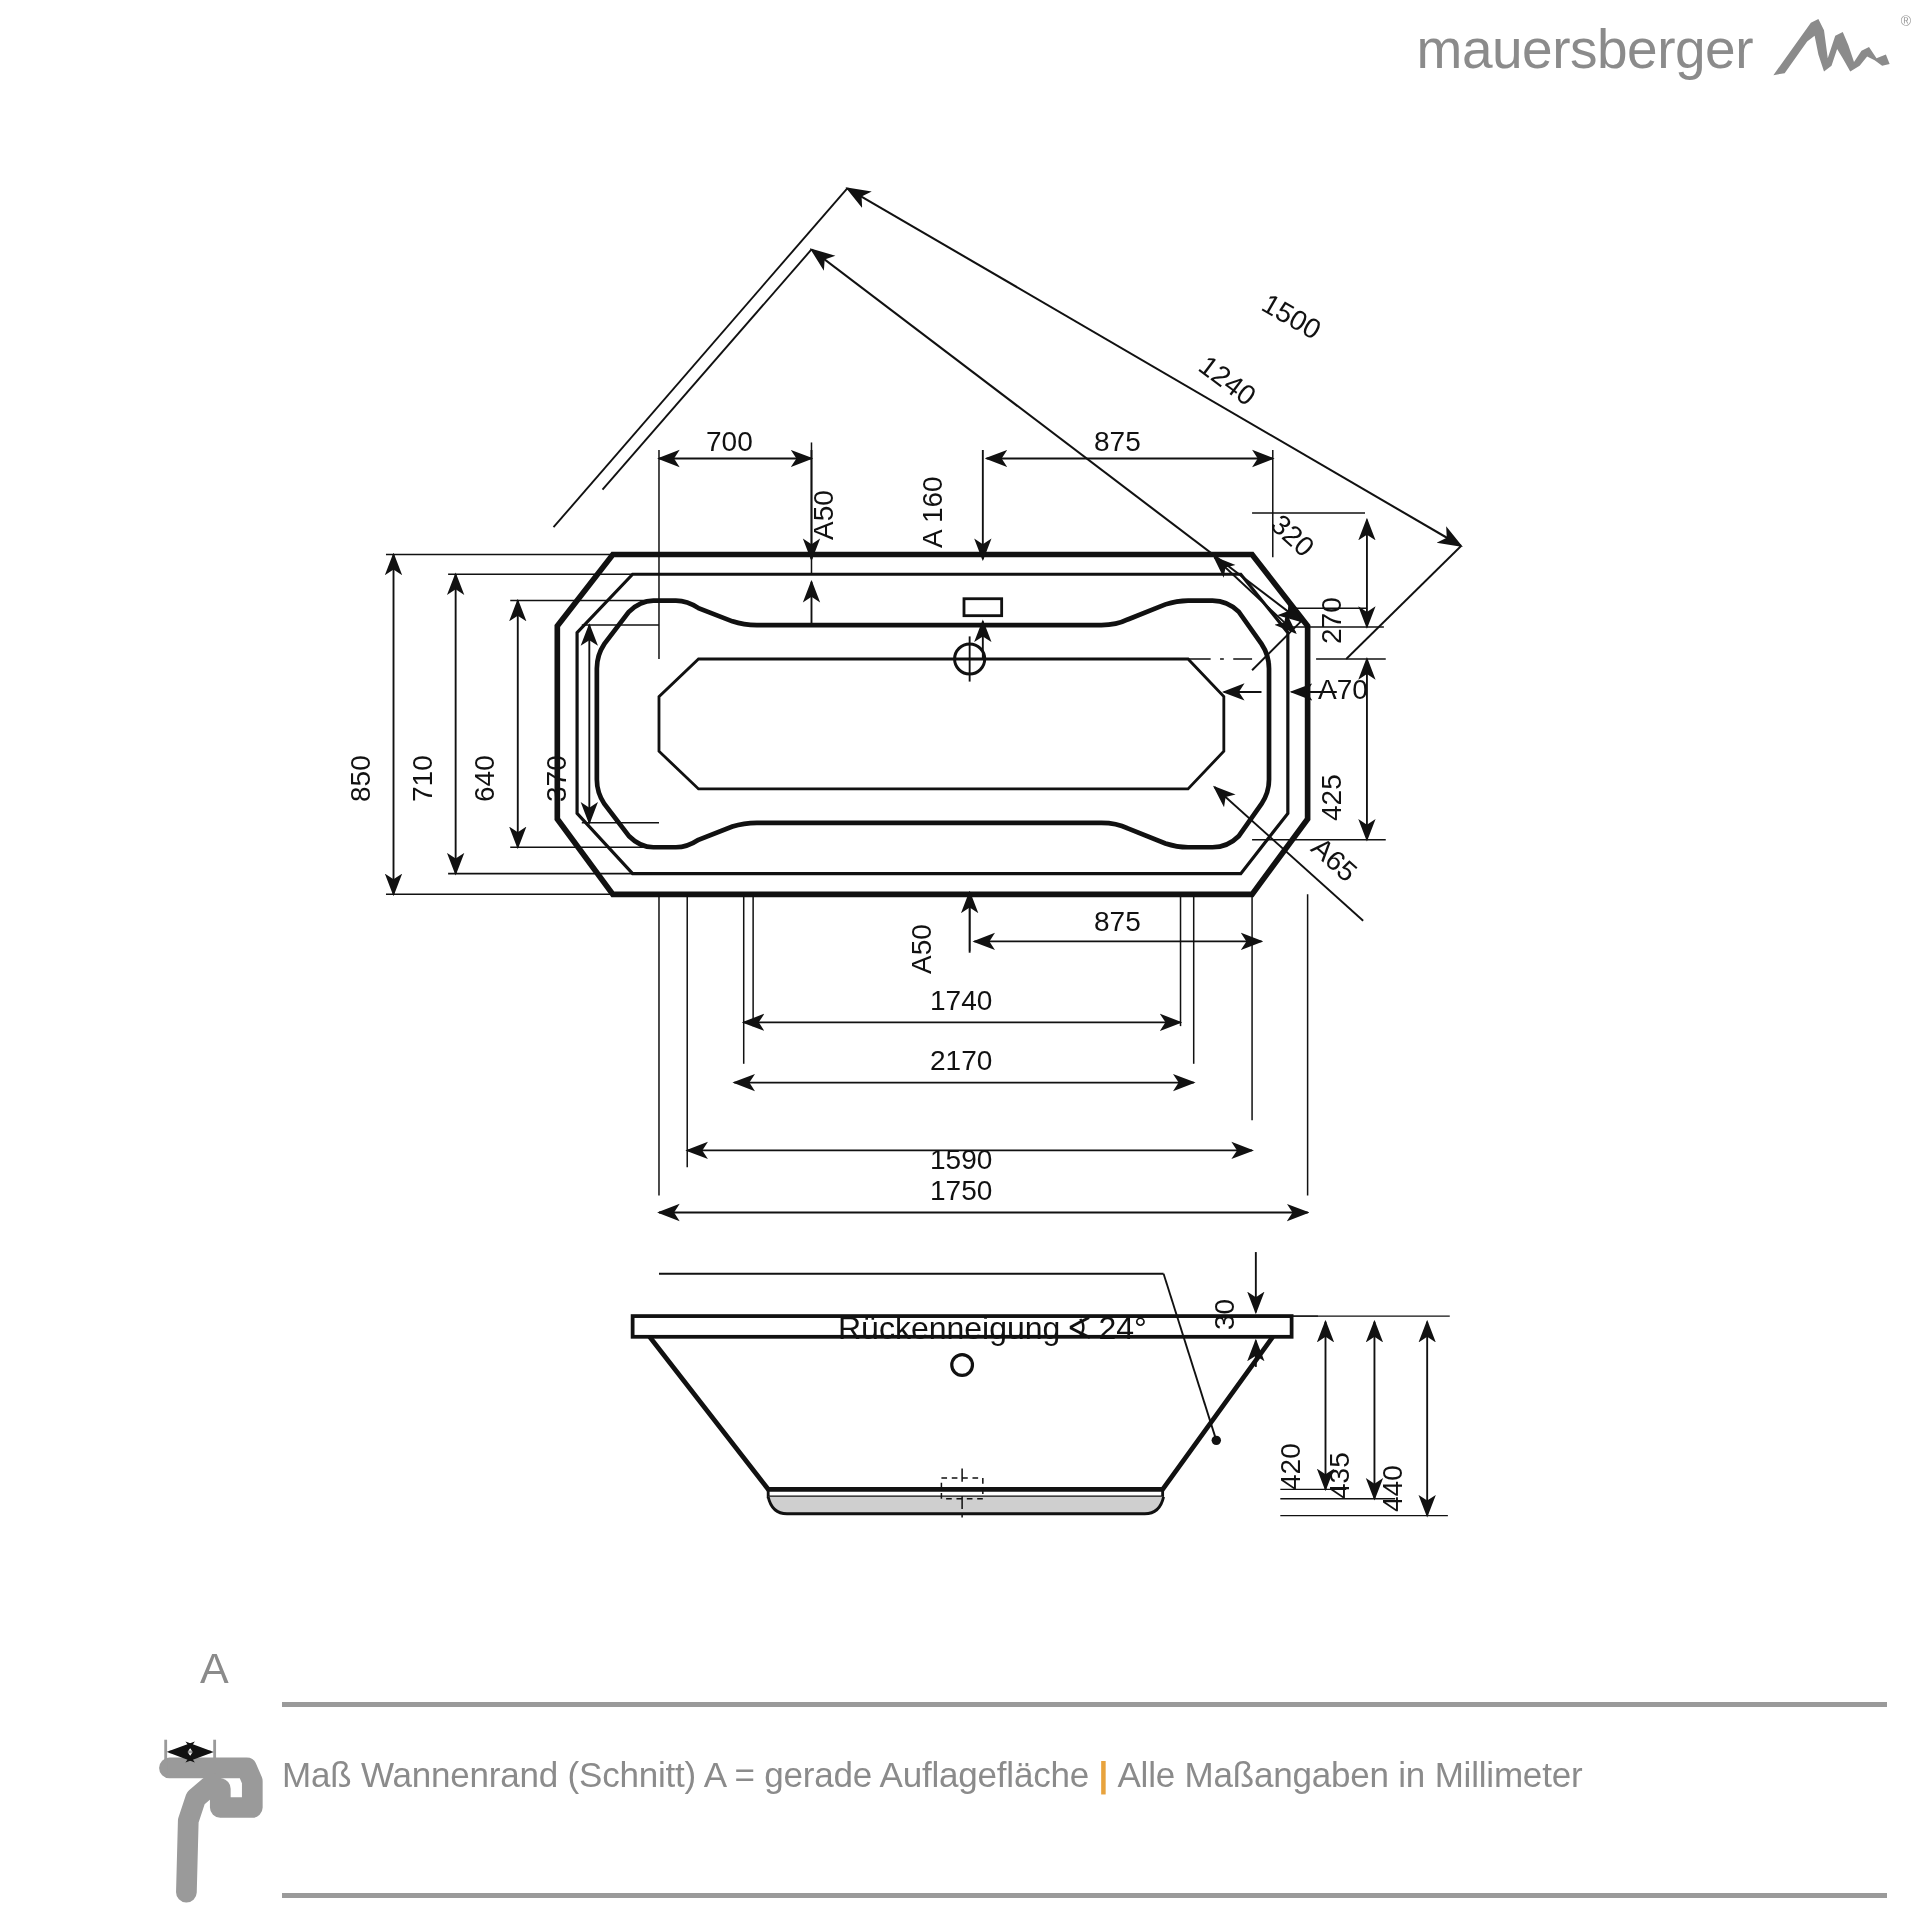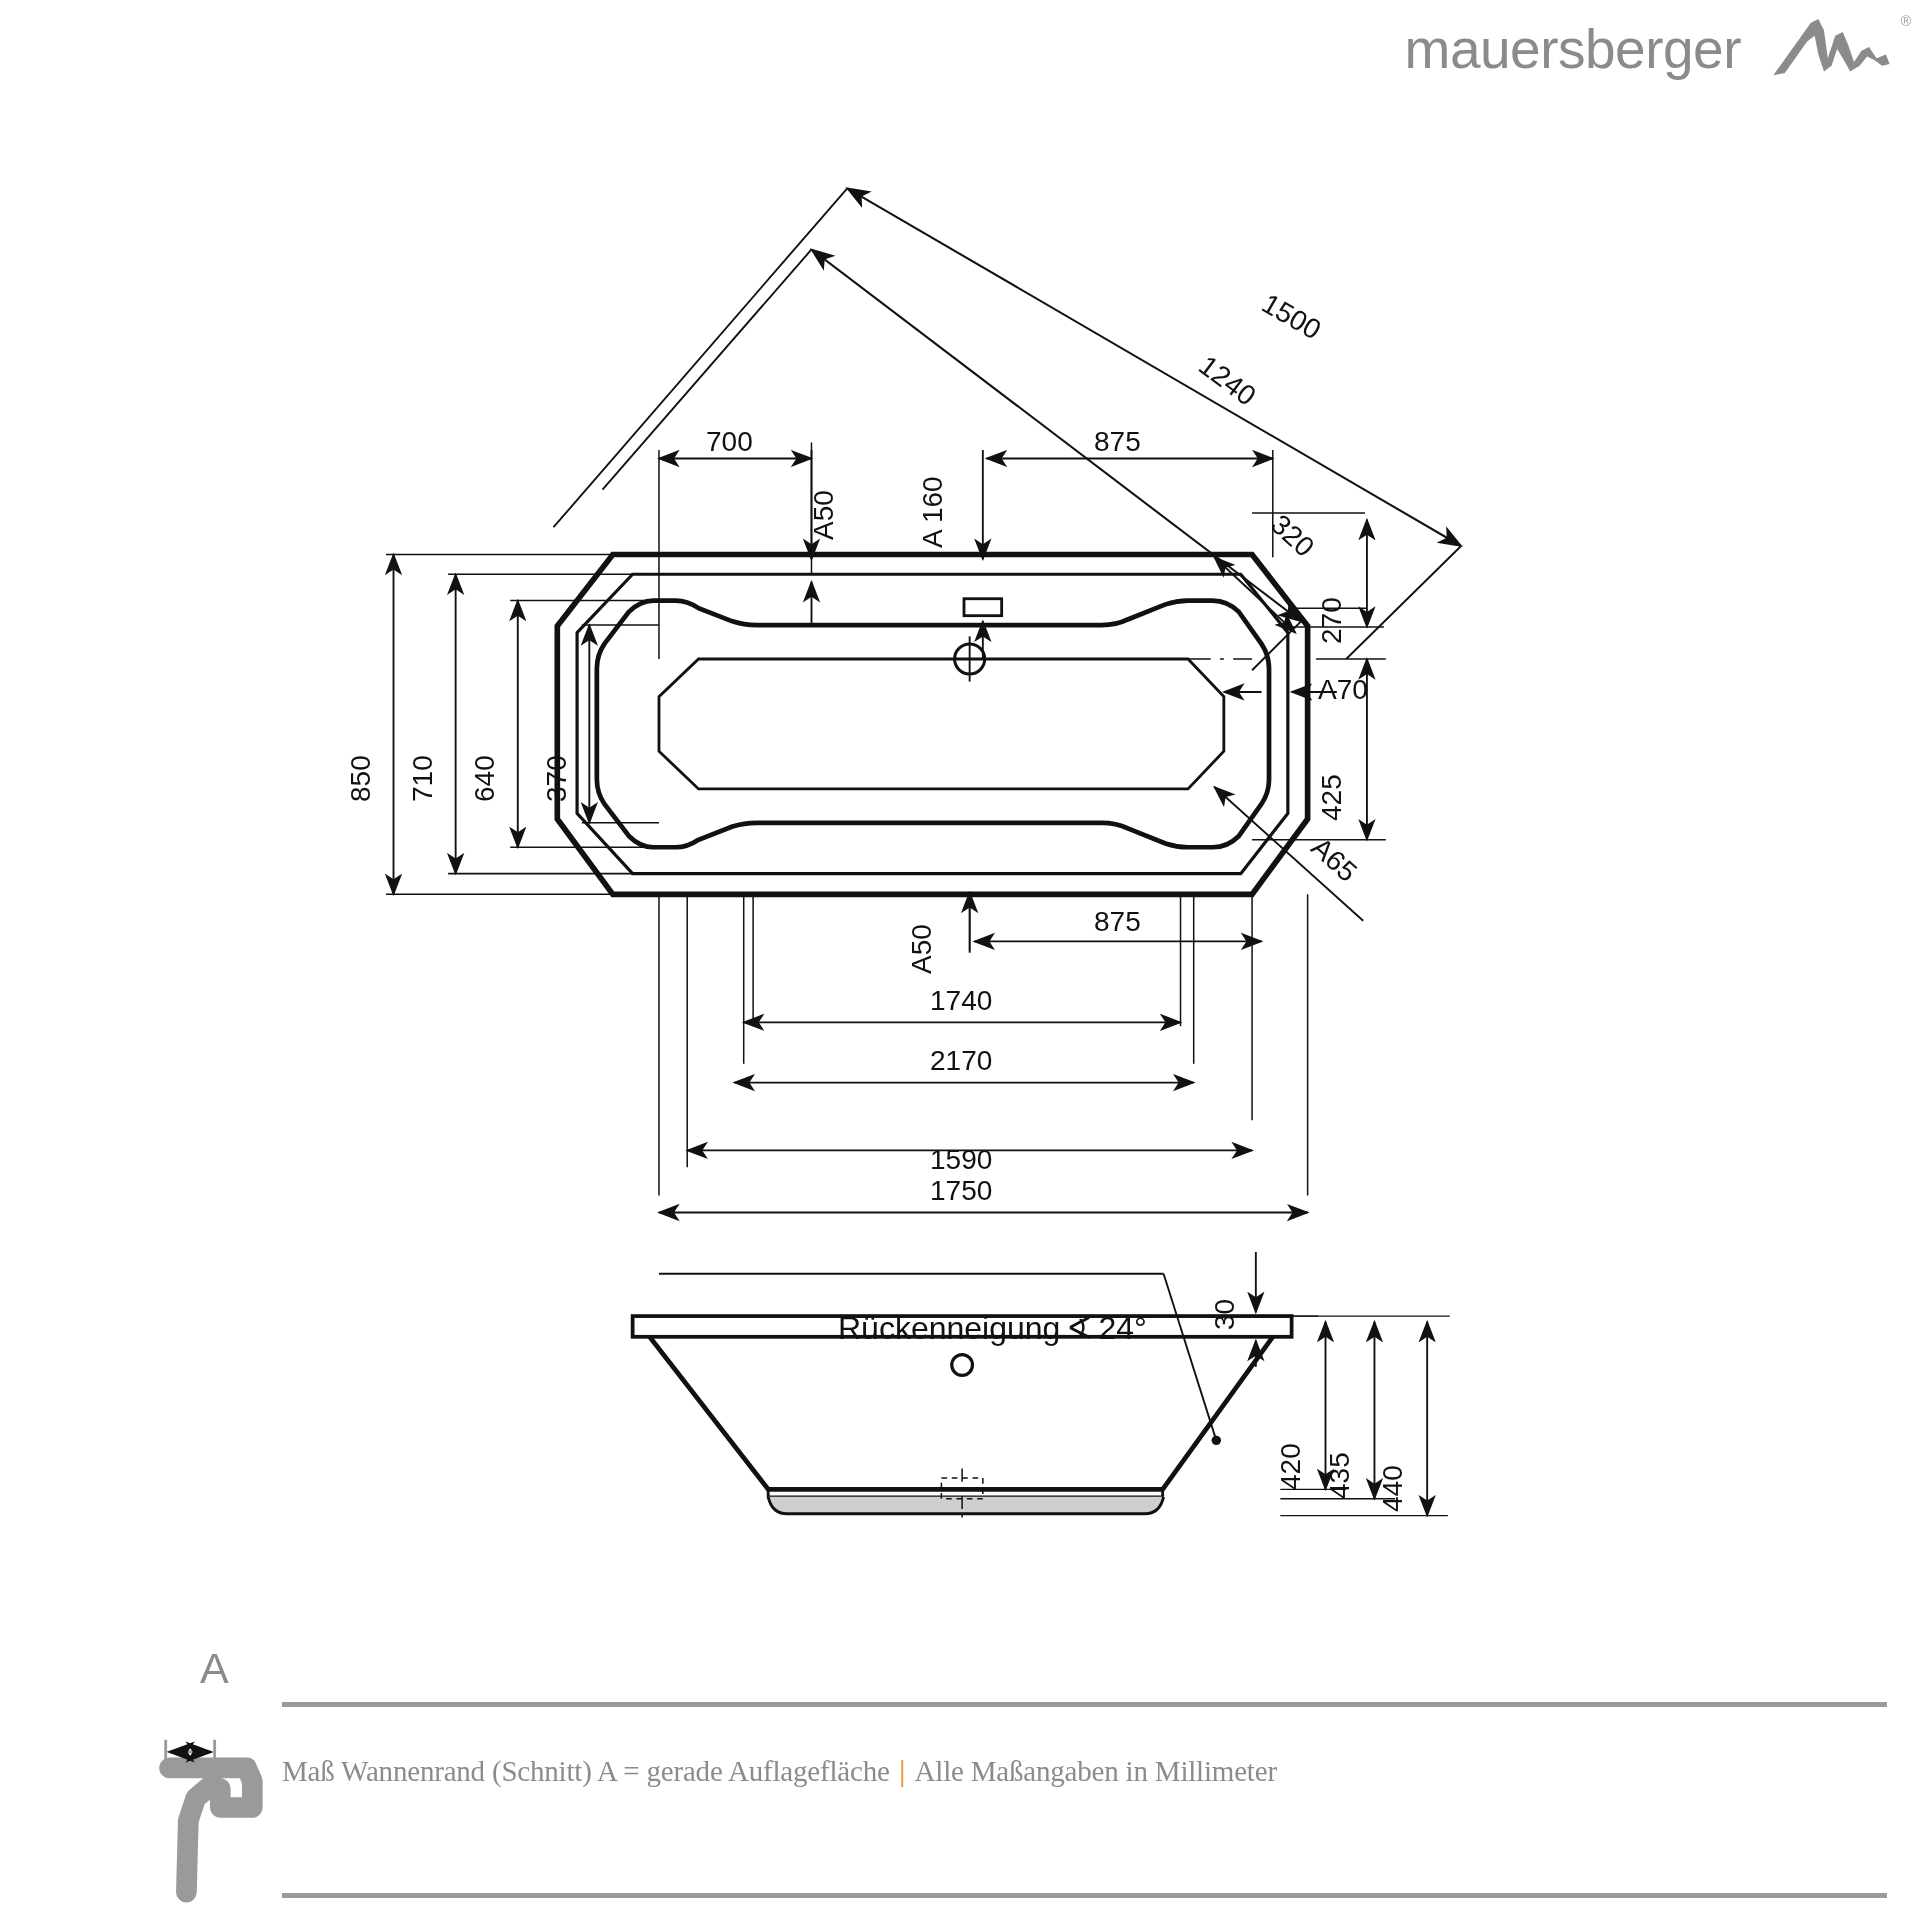--- a/index.html
+++ b/index.html
@@ -10,21 +10,21 @@
     color:#1a1a1a;
     position:relative;
     overflow:hidden;
   }
   #sheet{position:absolute;inset:0;}
   svg.layer{position:absolute;left:0;top:0;width:1928px;height:1928px;}
 
   
   #logo{
     position:absolute; right:36px; top:17px;
-    display:flex; align-items:flex-end; gap:30px;
+    display:flex; align-items:flex-end; gap:18px;
   }
   #logo .word{
     font-size:55px; letter-spacing:-0.5px; color:#8b8b8b;
     line-height:1; font-weight:400;
   }
   #logo .mark{position:relative;width:121px;height:60px;}
   #logo .reg{
     position:absolute; right:-19px; top:-3.8px;
     font-size:14px; color:#9a9a9a;
   }
@@ -33,22 +33,22 @@
   #footer{
     position:absolute; left:0; right:0; bottom:21px; height:235px;
   }
   #footer .rule{
     position:absolute; left:282px; right:41px; height:4.7px; background:#9a9a9a;
   }
   #footer .rule.top{top:30px;}
   #footer .rule.bot{bottom:9.4px;}
   #footer .line{
     position:absolute; left:282px;
-    font-size:29px; color:#8b8b8b; white-space:nowrap;
-    font-family:Liberation Serif, serif;
+    font-size:35px; color:#8b8b8b; white-space:nowrap;
+    font-family:Liberation Sans, sans-serif;
     letter-spacing:-0.2px;
     text-align:right;
   }
   #footer .line1{top:83px;}
   #footer .line2{top:158px;}
   #footer .sep{color:#e8a33d; padding:0 9.4px; font-weight:700;}
   #footer .aLabel{
     position:absolute; left:200px; top:-28px;
     font-size:43px; color:#8b8b8b;
   }

